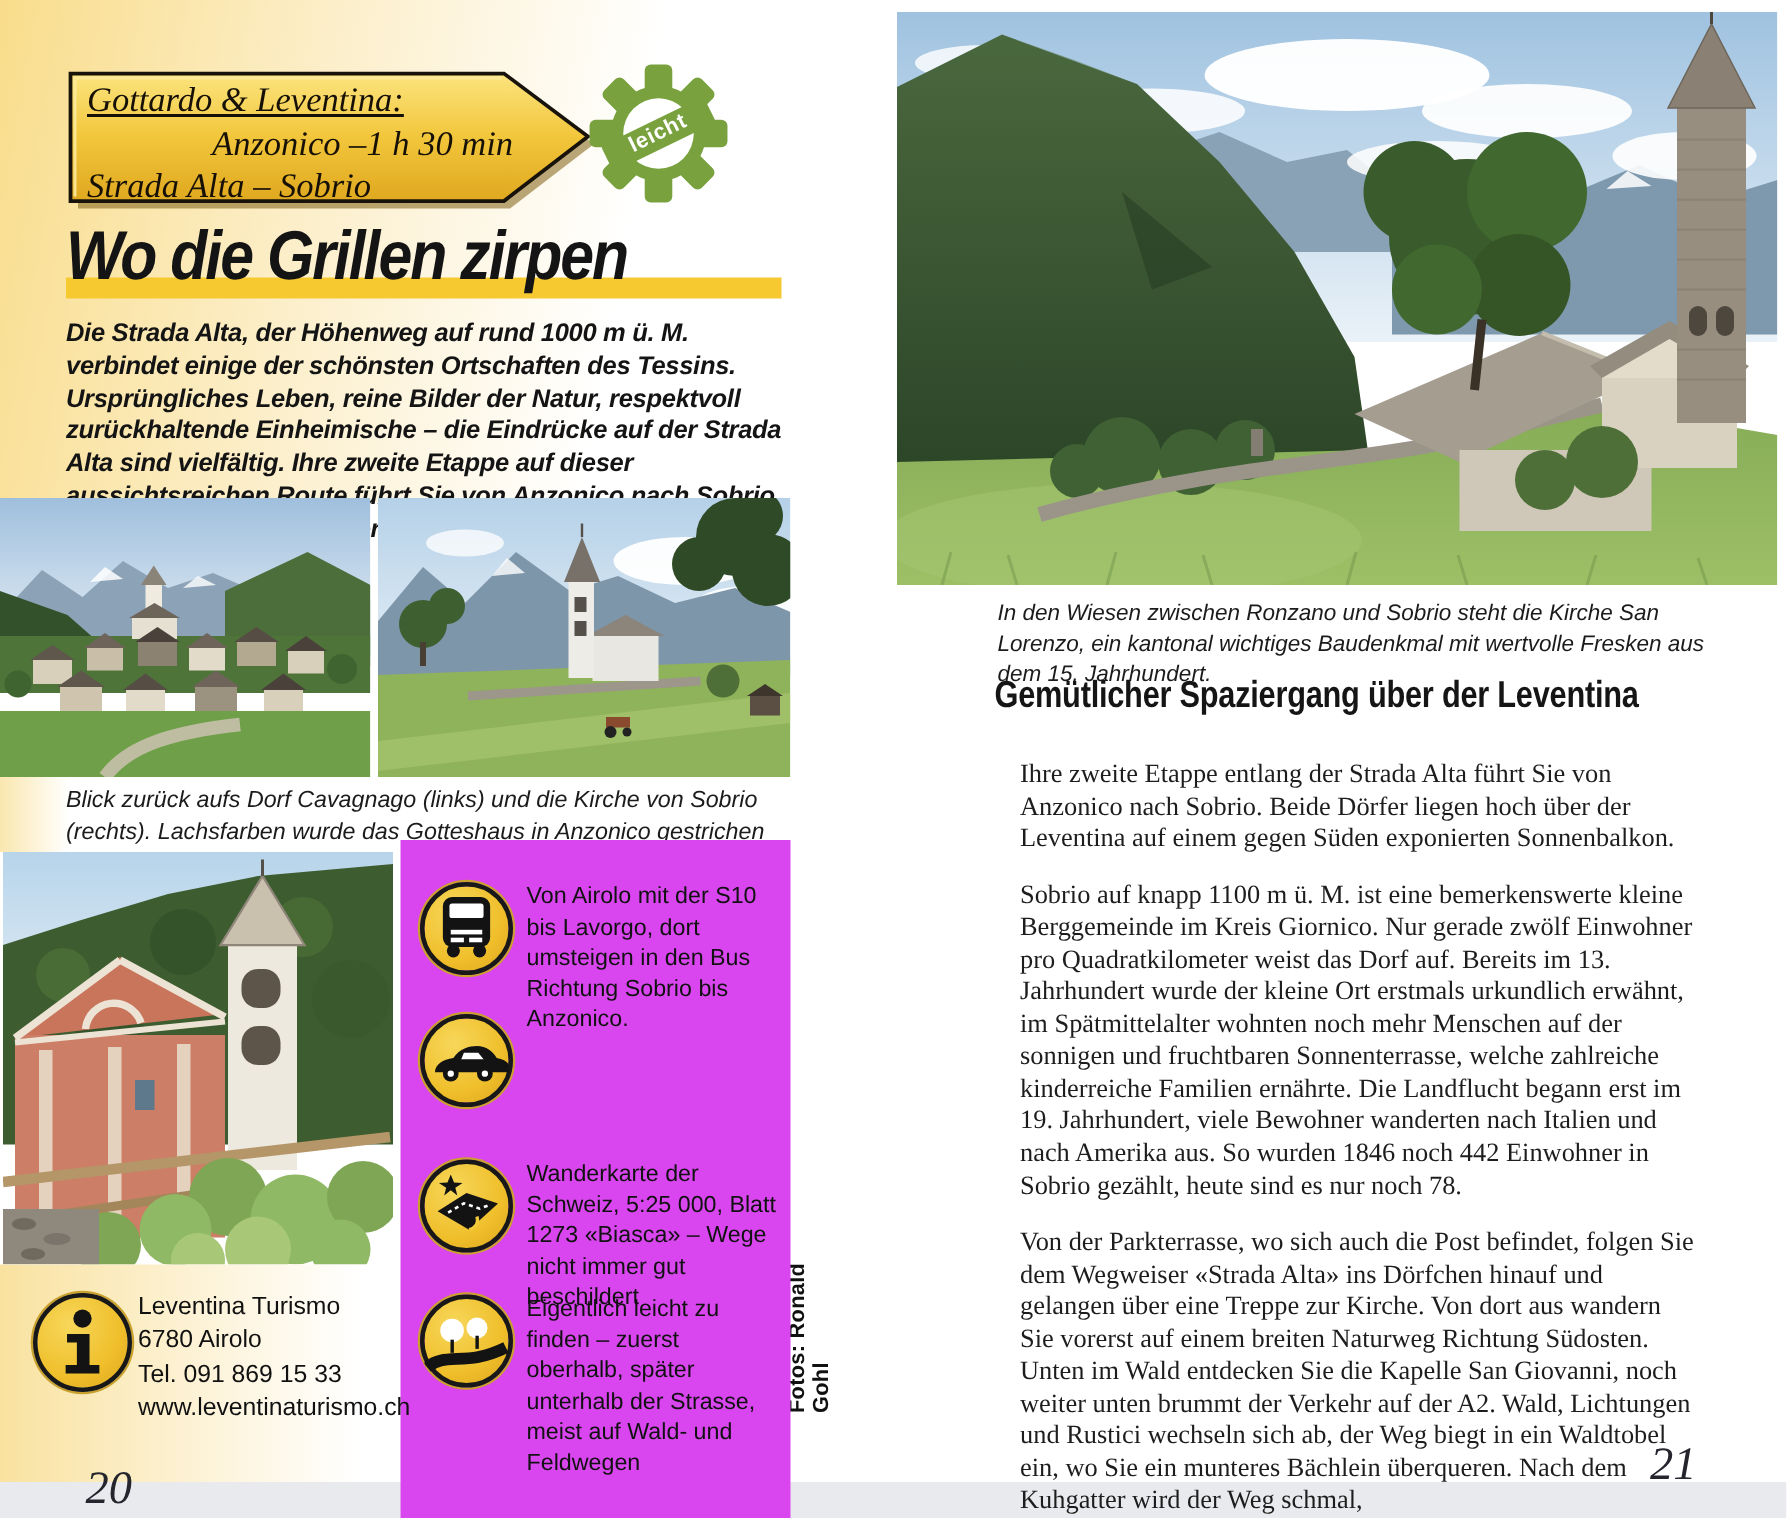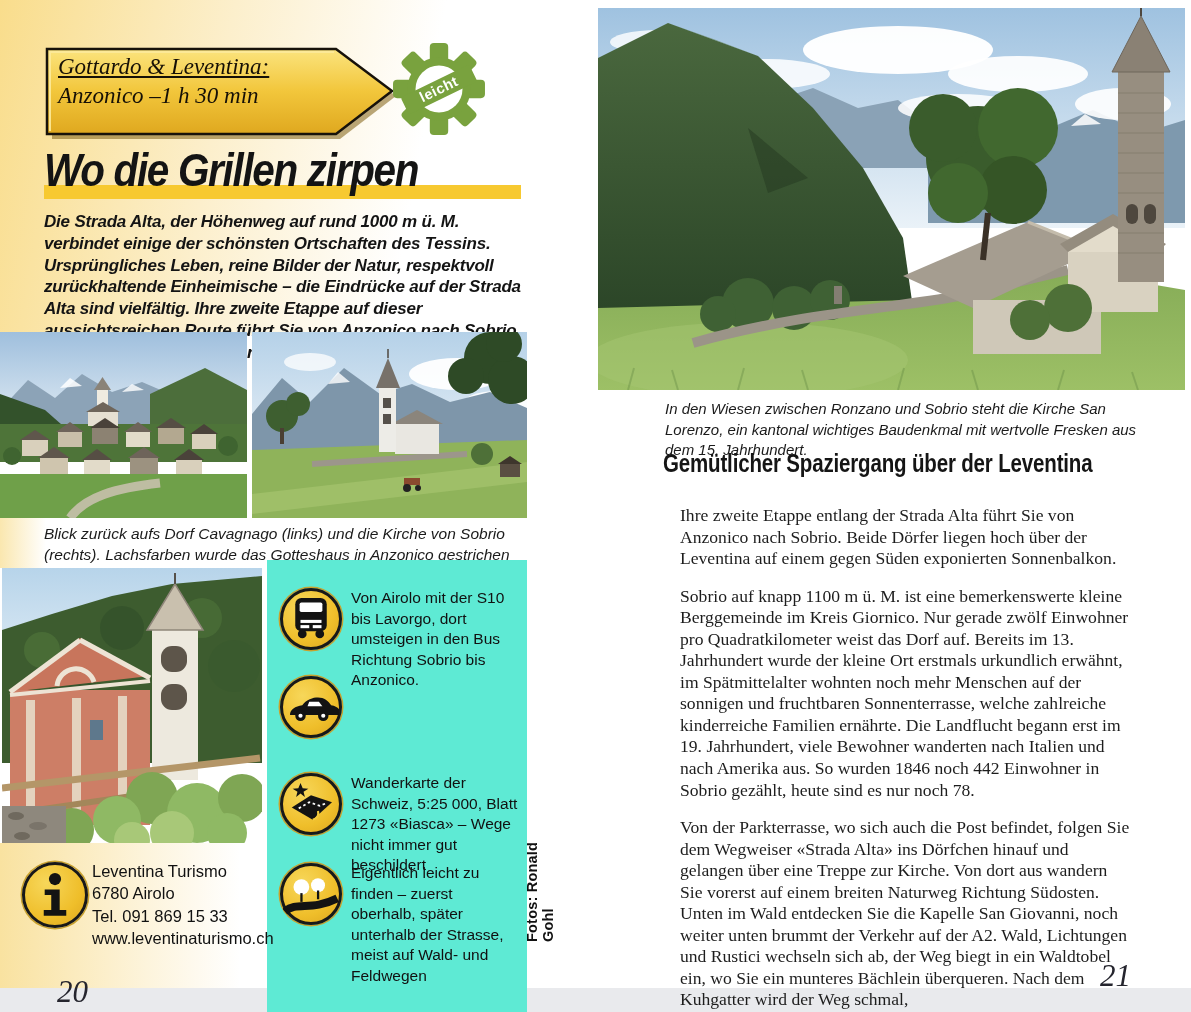--- a/index.html
+++ b/index.html
@@ -5,27 +5,27 @@
   *{margin:0;padding:0;box-sizing:border-box}
   html,body{width:1191px;height:1012px}
   body{position:relative;background:#fff;font-family:"Liberation Sans",sans-serif;color:#161616;overflow:hidden}
   .abs{position:absolute}
 
   
   .wash-top{left:0;top:0;width:562px;height:335px;background:linear-gradient(100deg,#F9DD8C 0%,#FCEFCC 38%,#fff 72%)}
   .wash-edge{left:0;top:518px;width:46px;height:50px;background:linear-gradient(90deg,#FAE7AF,#fff)}
   .wash-bottom{left:0;top:843px;width:267px;height:145px;background:linear-gradient(90deg,#F9E2A0 0%,#FDF4DC 55%,#fff 90%)}
   .bar{left:0;top:988px;width:1191px;height:24px;background:#E9EAED}
-  .info-col{left:267px;top:560px;width:260px;height:452px;background:#5eead4;z-index:3}
+  .info-col{left:267px;top:560px;width:260px;height:452px;background:#d946ef;z-index:3}
 
   
   .banner{left:44px;top:46px;width:354px;height:94px}
   .banner-text{position:absolute;left:14px;top:7px;width:284px;font-family:"Liberation Serif",serif;font-style:italic;font-weight:400;font-size:23px;line-height:28.5px;color:#161006}
   .banner-text .u{text-decoration:underline}
-  .banner-row{display:flex;justify-content:flex-start}
+  .banner-row{display:flex;justify-content:flex-end}
 
   
   .gear{left:392px;top:42px;width:94px;height:94px}
   .gear-band{position:absolute;left:9px;top:38px;width:76px;height:19px;background:#79A23E;transform:rotate(-26deg);color:#fff;font-weight:bold;font-size:14.5px;text-align:center;line-height:19px;letter-spacing:.5px;border-radius:2px}
 
   
   .title-bar{left:44px;top:185px;width:477px;height:14px;background:#F7C930}
   .title{left:44px;top:143px;width:560px;font-size:46px;font-weight:bold;font-style:italic;letter-spacing:-1.5px;transform:scaleX(.88);transform-origin:left;color:#141414;z-index:2}
 
   .intro{left:44px;top:211px;width:486px;font-size:17px;line-height:21.8px;font-weight:bold;font-style:italic;letter-spacing:-.2px;color:#141414}
@@ -77,20 +77,21 @@
     <polygon points="8,9 296,9 352,50 296,93 8,93" fill="#8a6d23" opacity=".6"></polygon>
     <polygon points="3,3 292,3 348,45 292,88 3,88" fill="url(#gold)" stroke="#17120a" stroke-width="2.5"></polygon>
     <polyline points="6,85 6,6 290,6" fill="none" stroke="#FCEA9A" stroke-width="2" opacity=".9"></polyline>
   </svg>
   <div class="banner-text">
     <div class="u">Gottardo &amp; Leventina:</div>
     <div class="banner-row">
       <span>Anzonico –</span>
       <span>1 h 30 min</span>
     </div>
+    <div>Strada Alta – Sobrio</div>
   </div>
 </div>
 
 <div class="abs gear">
   <svg viewBox="0 0 92 92">
     <g fill="#79A23E">
       <rect x="37" y="1" width="18" height="20" rx="4" transform="rotate(0 46 46)"></rect>
       <rect x="37" y="1" width="18" height="20" rx="4" transform="rotate(45 46 46)"></rect>
       <rect x="37" y="1" width="18" height="20" rx="4" transform="rotate(90 46 46)"></rect>
       <rect x="37" y="1" width="18" height="20" rx="4" transform="rotate(135 46 46)"></rect>

